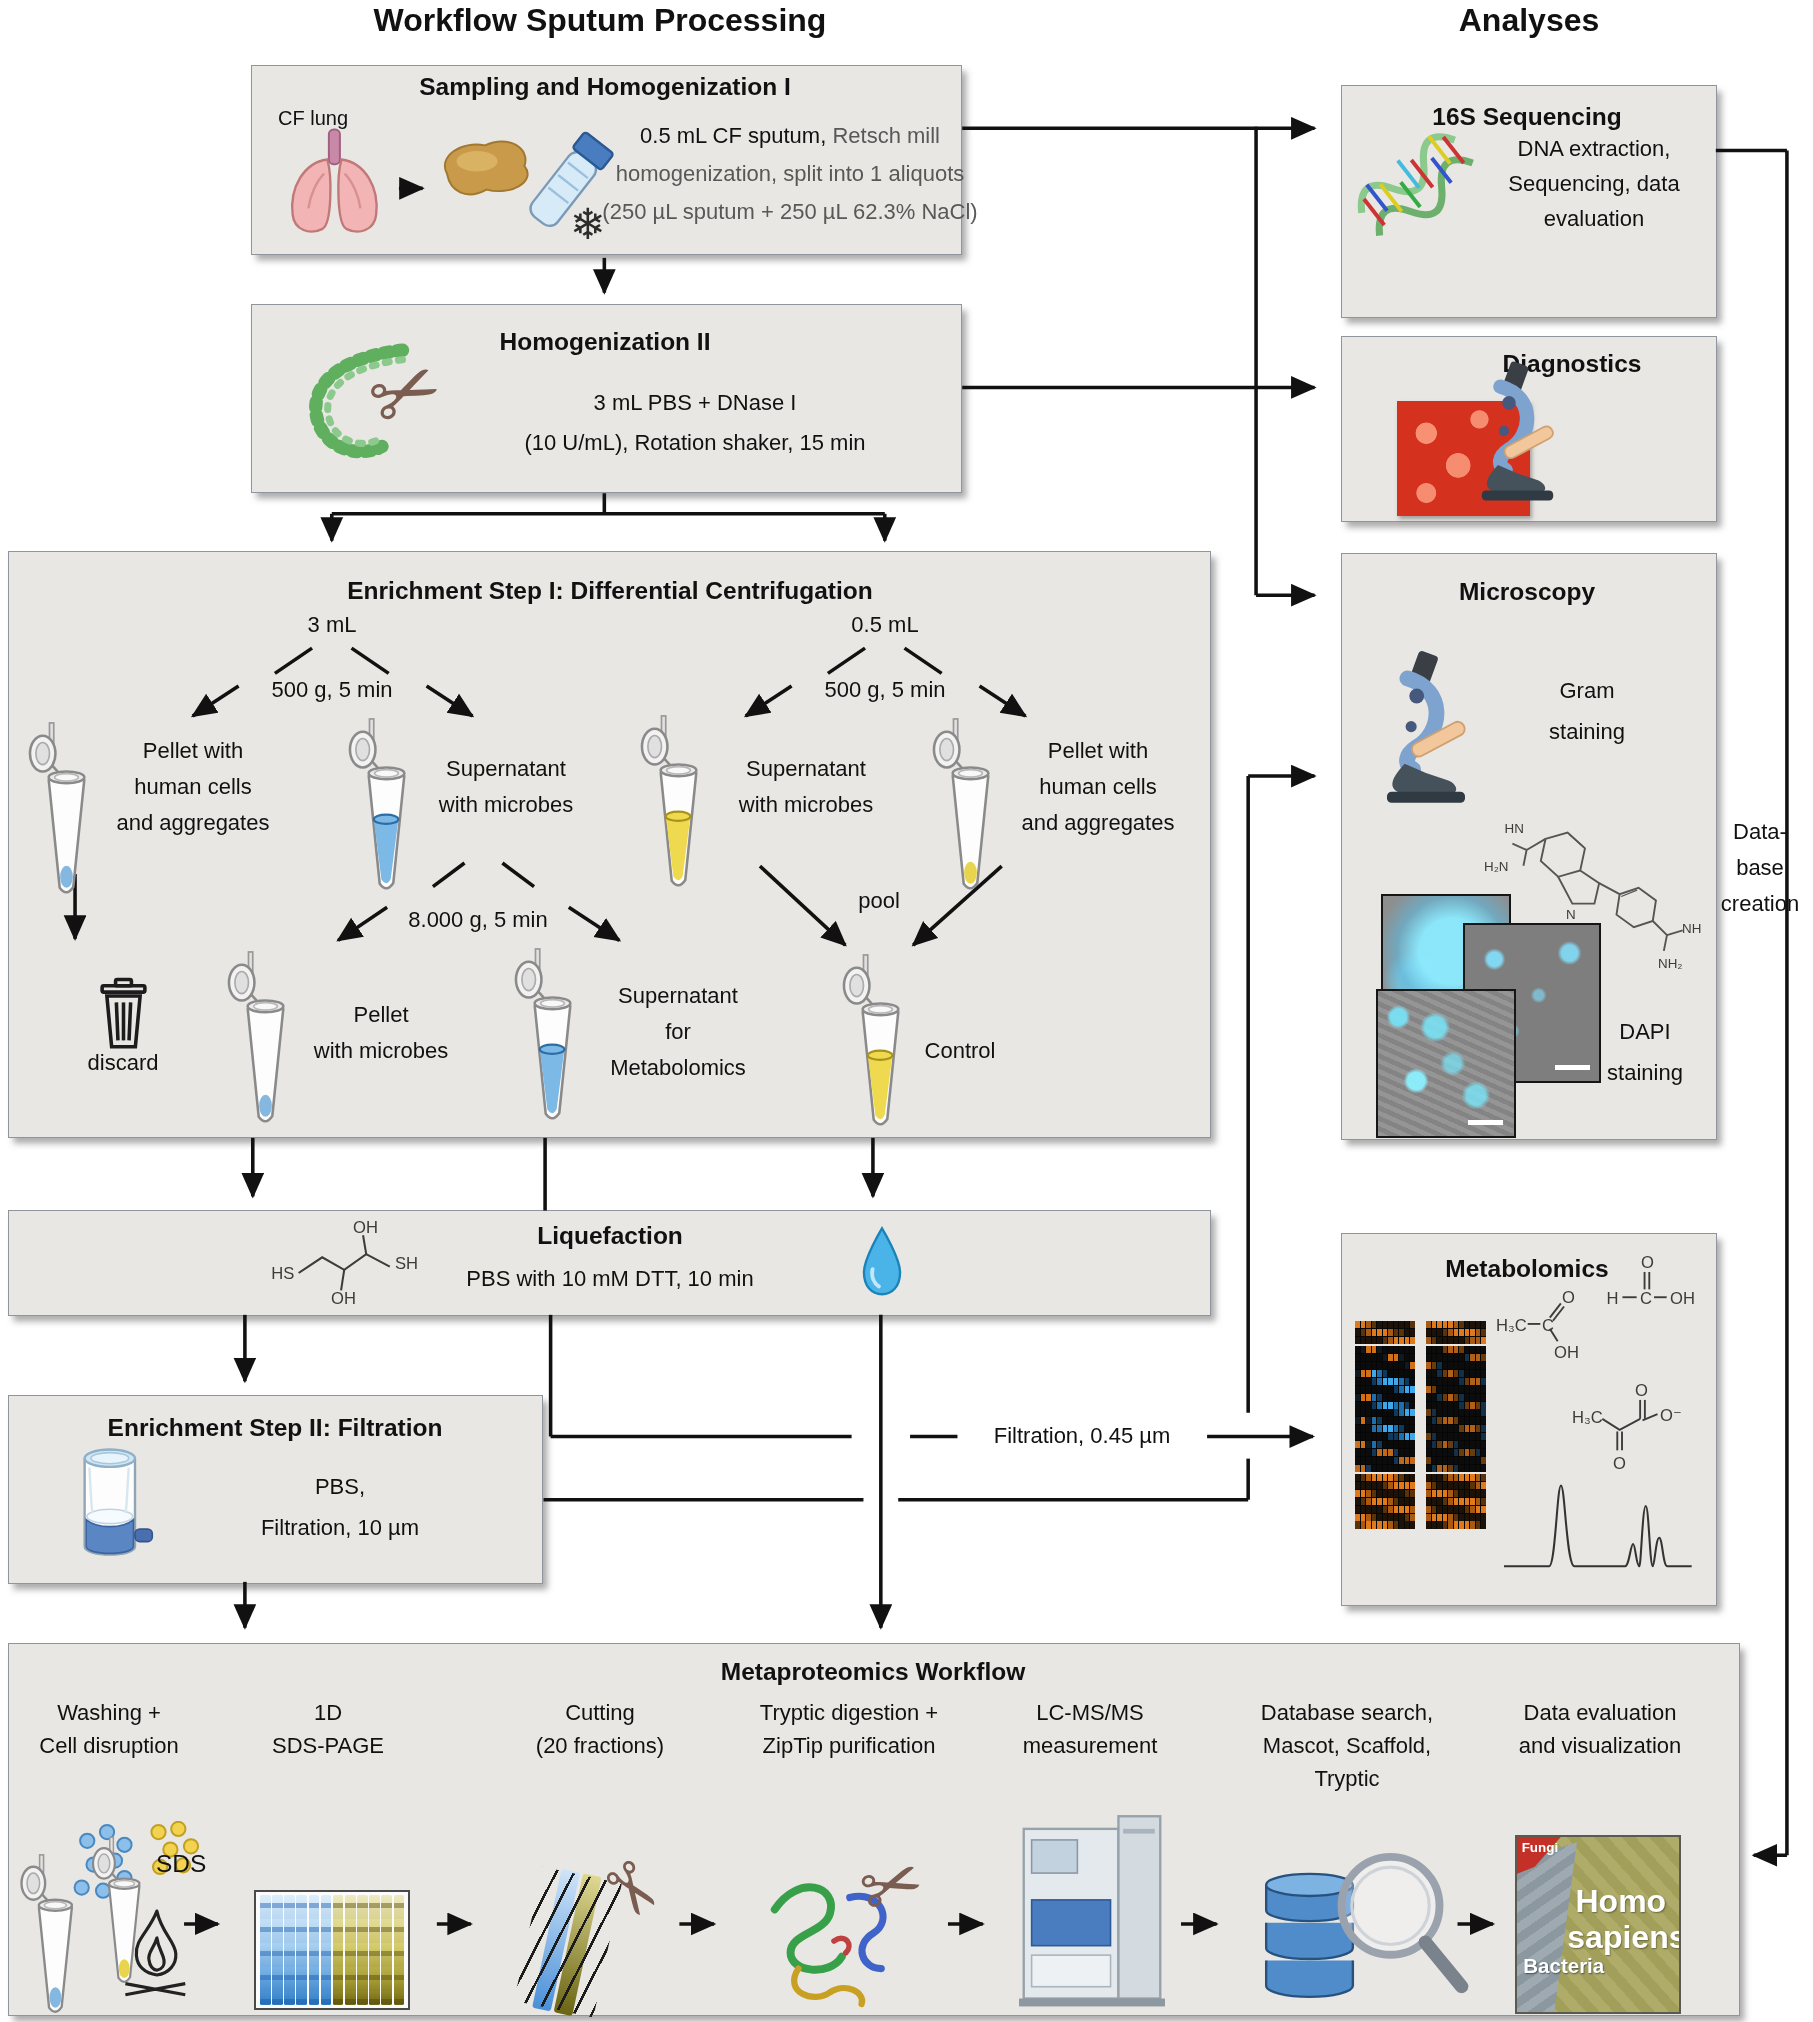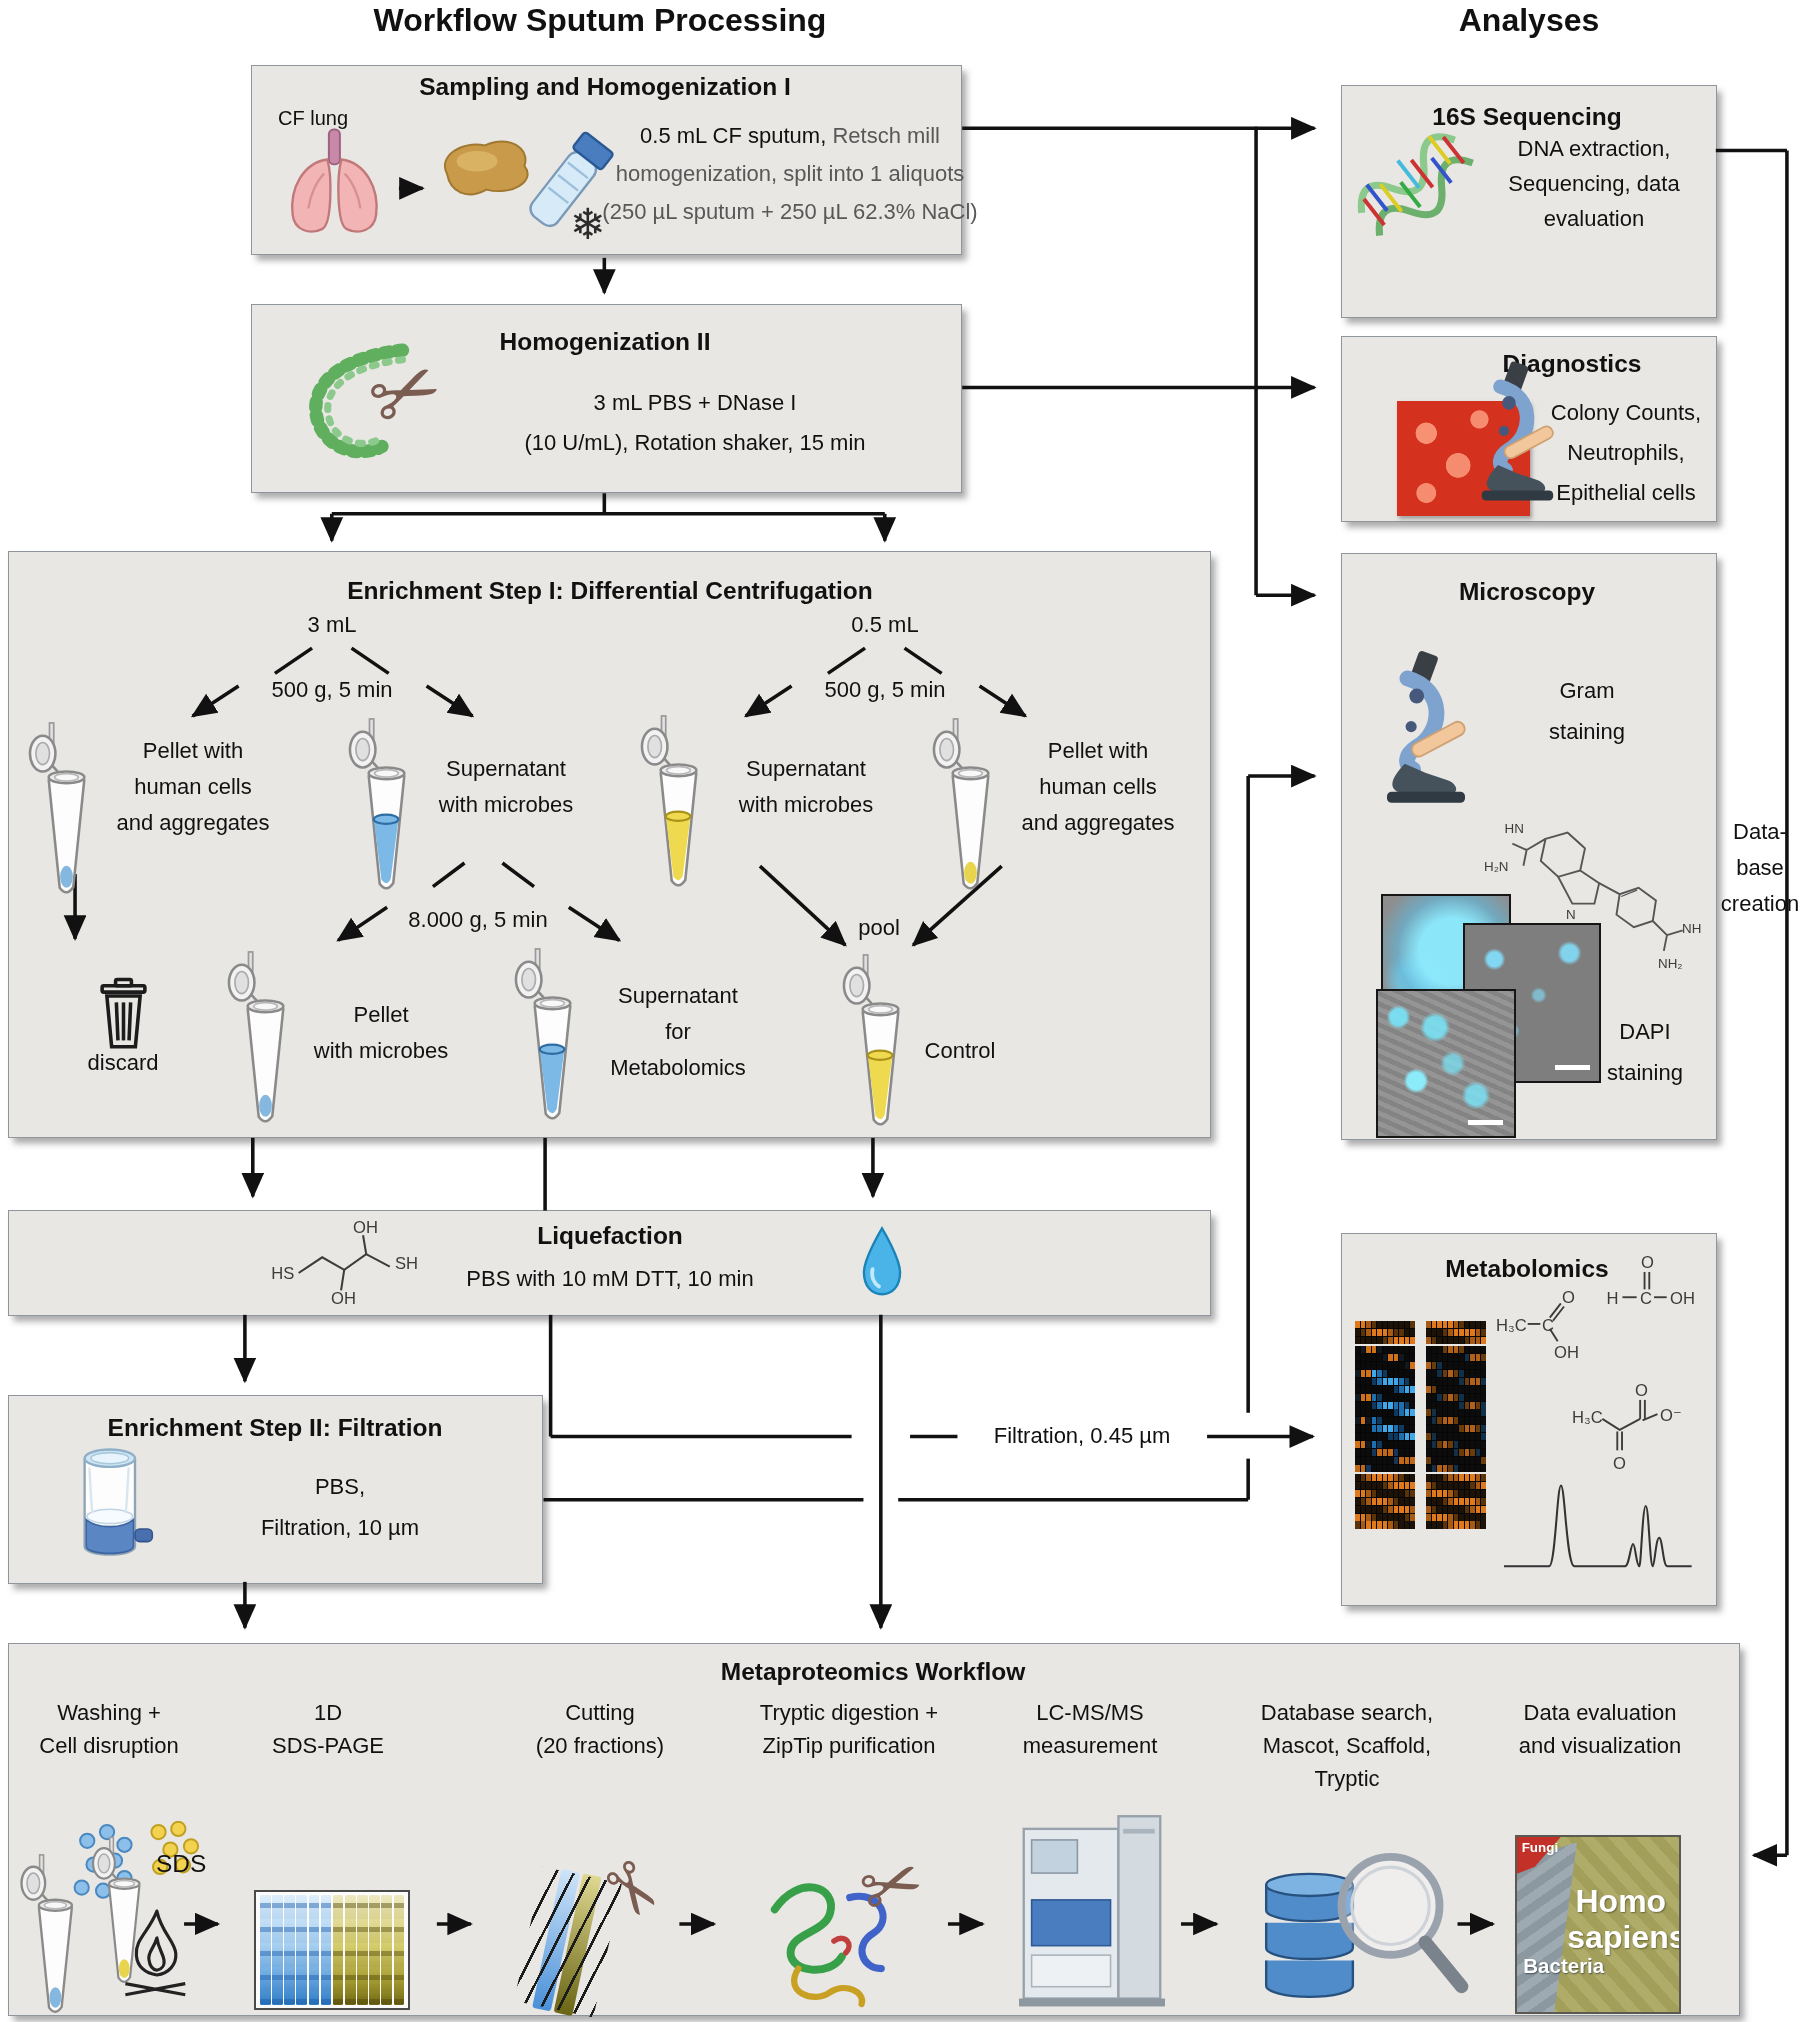--- a/index.html
+++ b/index.html
@@ -226,21 +226,21 @@
     <ellipse cx="50" cy="66" rx="21" ry="7" fill="#ececec" stroke="#8a8a8a" stroke-width="3"></ellipse>
     <ellipse cx="50" cy="66" rx="14" ry="4.5" fill="#f8f8f8" stroke="#b8b8b8" stroke-width="2"></ellipse>
   </svg></span>
   <div class="lbl" style="left:1098px;top:733px">
     <div>Pellet with</div>
       <div>human cells</div>
       <div>and aggregates</div>
   </div>
 
   <div class="lbl" style="left:478px;top:902px">8.000 g, 5 min</div>
-  <div class="lbl" style="left:879px;top:910px">pool</div>
+  <div class="lbl" style="left:879px;top:883px">pool</div>
 
   <svg class="abs" style="left:95px;top:977px" width="57" height="73" viewBox="0 0 72 92">
     <g stroke="#1c1c1c" stroke-width="4.5" fill="none">
       <rect x="26" y="3" width="20" height="8" rx="2"></rect>
       <rect x="9" y="11" width="54" height="8" rx="2"></rect>
       <path d="M15,24 L21,88 L51,88 L57,24 Z"></path>
       <line x1="27" y1="32" x2="29" y2="80"></line>
         <line x1="36" y1="32" x2="36" y2="80"></line>
         <line x1="45" y1="32" x2="43" y2="80"></line>
     </g>
@@ -360,25 +360,20 @@
   <div class="abs" style="left:1397px;top:401px;width:133px;height:115px;background:
     radial-gradient(circle at 22% 28%, rgba(250,150,120,.95) 0 10.3px, rgba(0,0,0,0) 11px),
     radial-gradient(circle at 62% 16%, rgba(250,150,120,.9) 0 8.7px, rgba(0,0,0,0) 9.5px),
     radial-gradient(circle at 46% 56%, rgba(250,150,120,.9) 0 12px, rgba(0,0,0,0) 12.6px),
     radial-gradient(circle at 80% 72%, rgba(250,150,120,.9) 0 10.3px, rgba(0,0,0,0) 11px),
     radial-gradient(circle at 22% 80%, rgba(250,150,120,.9) 0 9.5px, rgba(0,0,0,0) 10.3px),
     #d5311f;box-shadow:2.4px 3.2px 4px rgba(90,90,90,.5)"></div>
   <svg class="abs" style="left:1458px;top:357px" width="119" height="152" viewBox="0 0 140 165">
       <use href="#uscope"></use>
     </svg>
-  <div class="lbl" style="left:1626px;top:393px;line-height:40px">
-    <div>Colony Counts,</div>
-      <div>Neutrophils,</div>
-      <div>Epithelial cells</div>
-  </div>
 
   <div class="bt" style="left:1527px;top:578px">Microscopy</div>
   <svg class="abs" style="left:1361px;top:644px" width="130" height="170" viewBox="0 0 140 165">
       <use href="#uscope"></use>
     </svg>
   <div class="lbl" style="left:1587px;top:670px;line-height:41px">
     <div>Gram</div>
       <div>staining</div>
   </div>
   <div class="chem" style="left:1484px;top:815px;width:209px;height:178px;font-size:13.4px">

